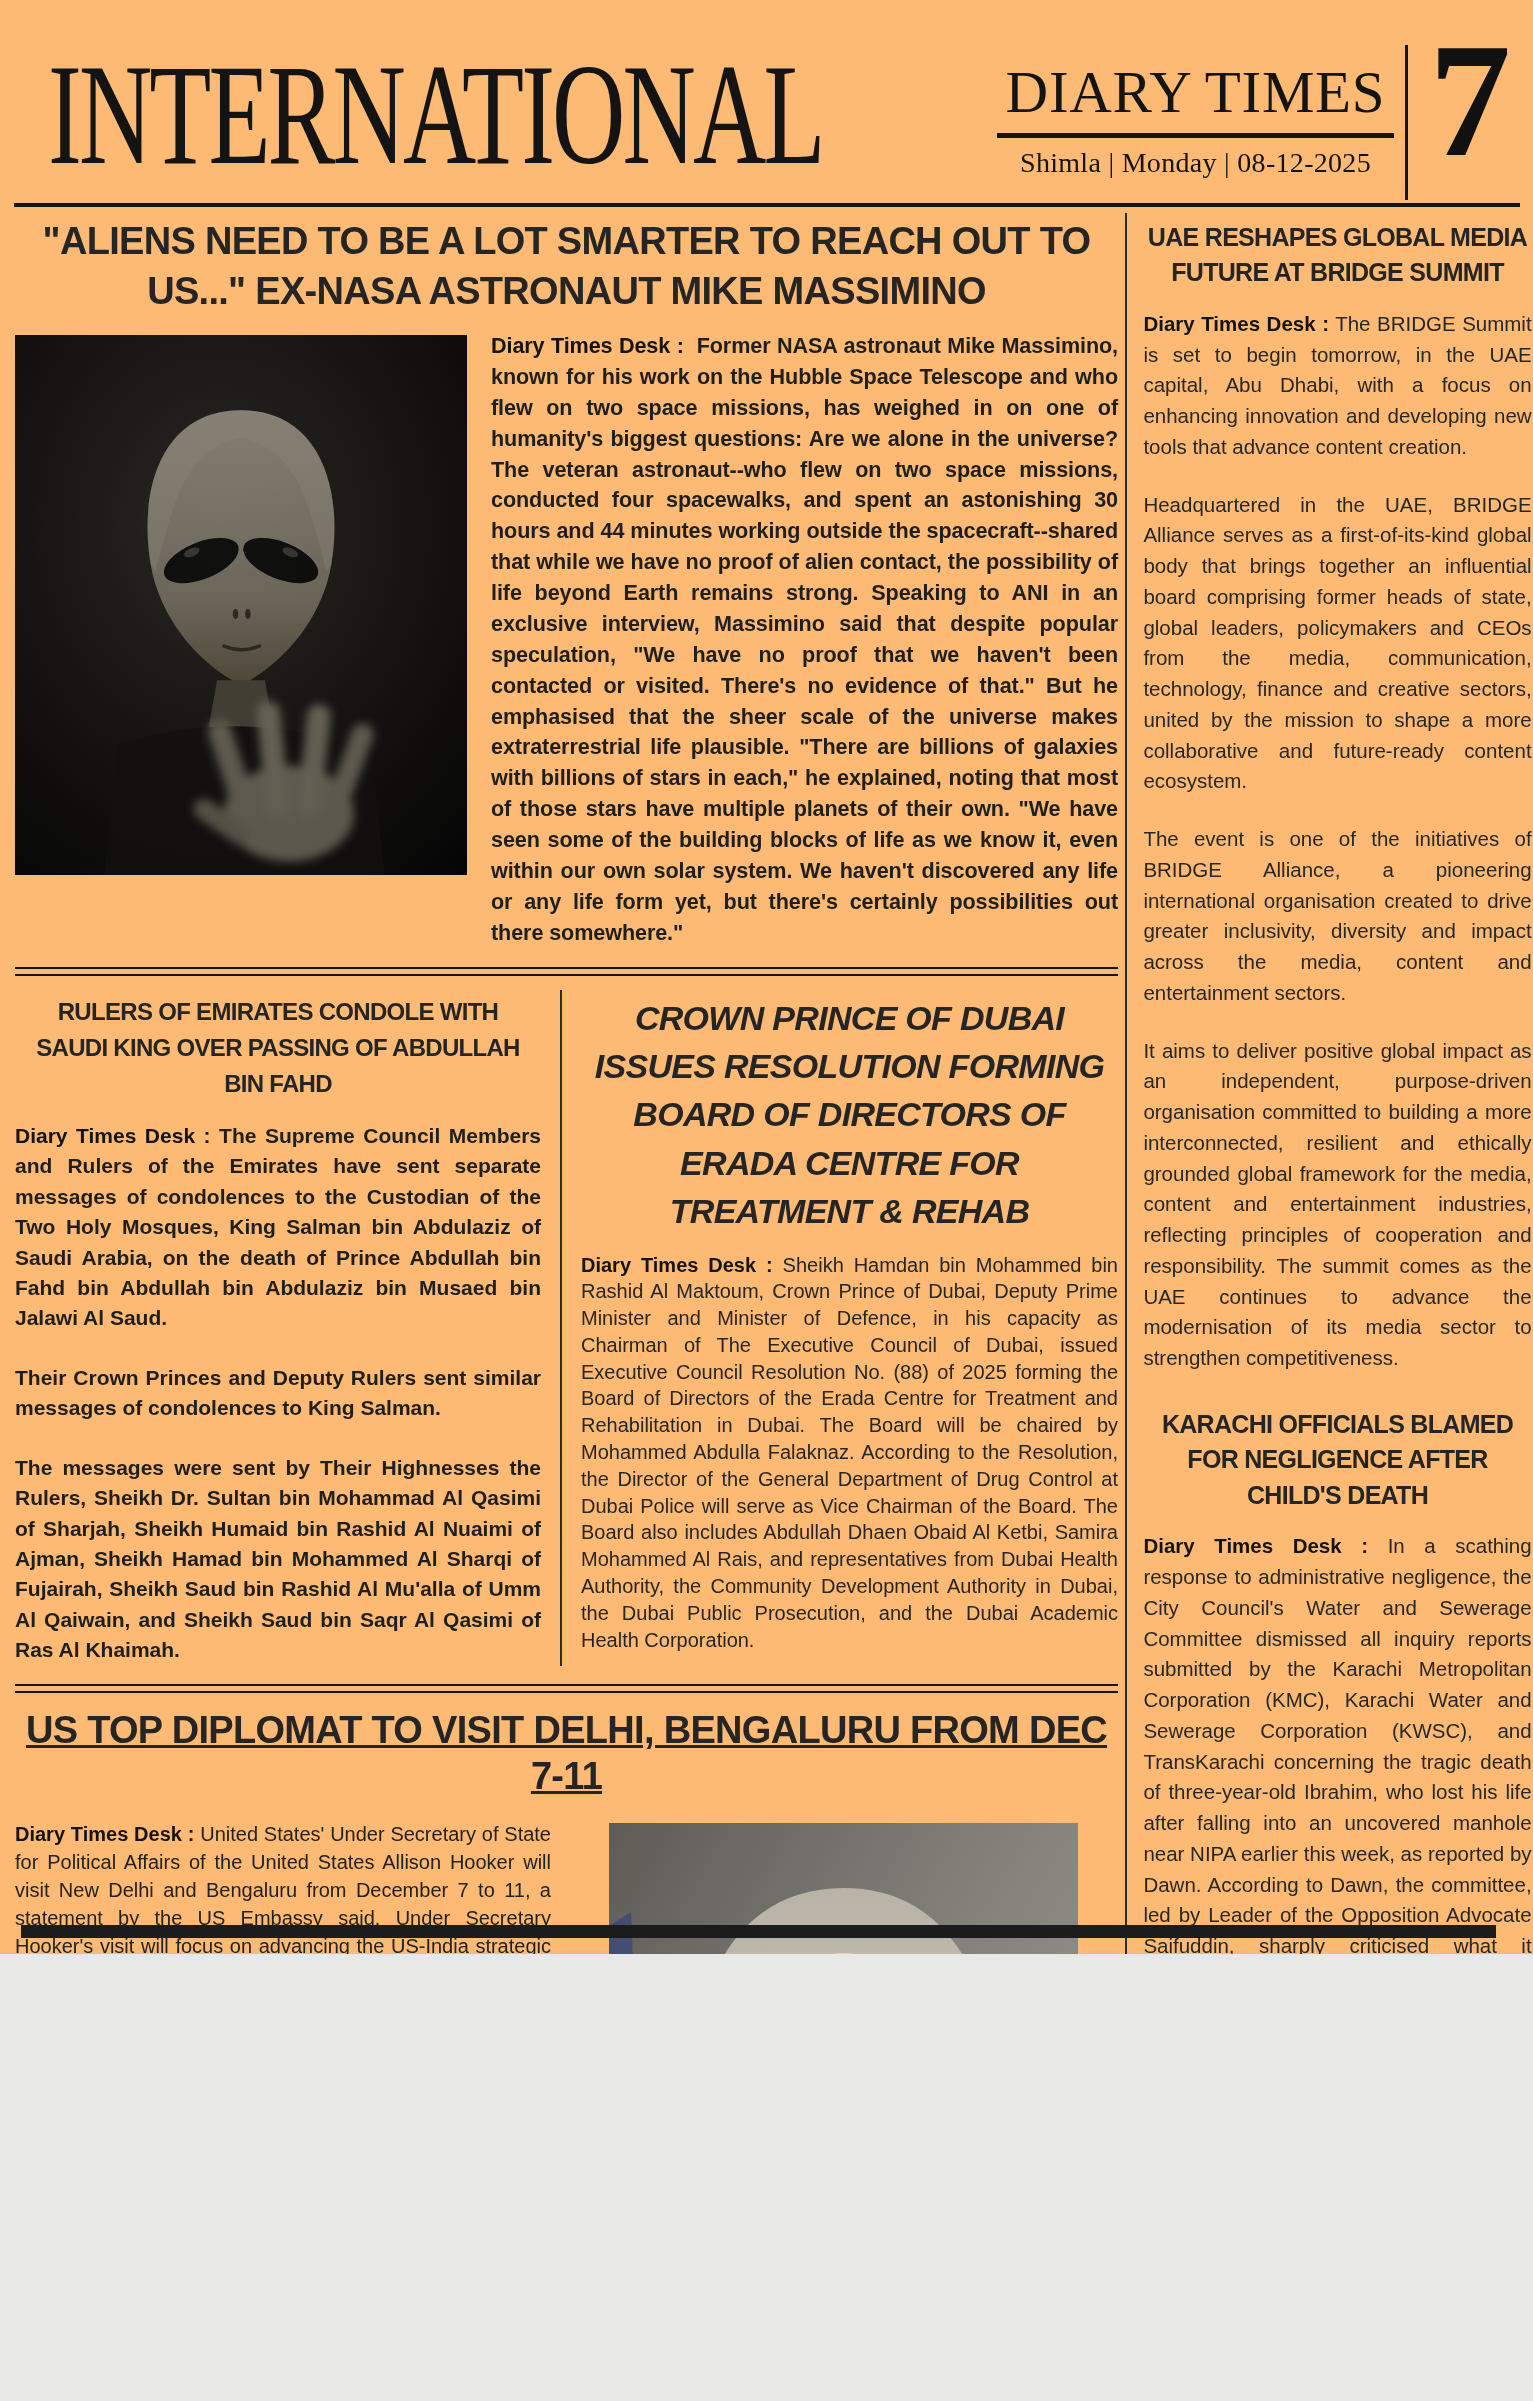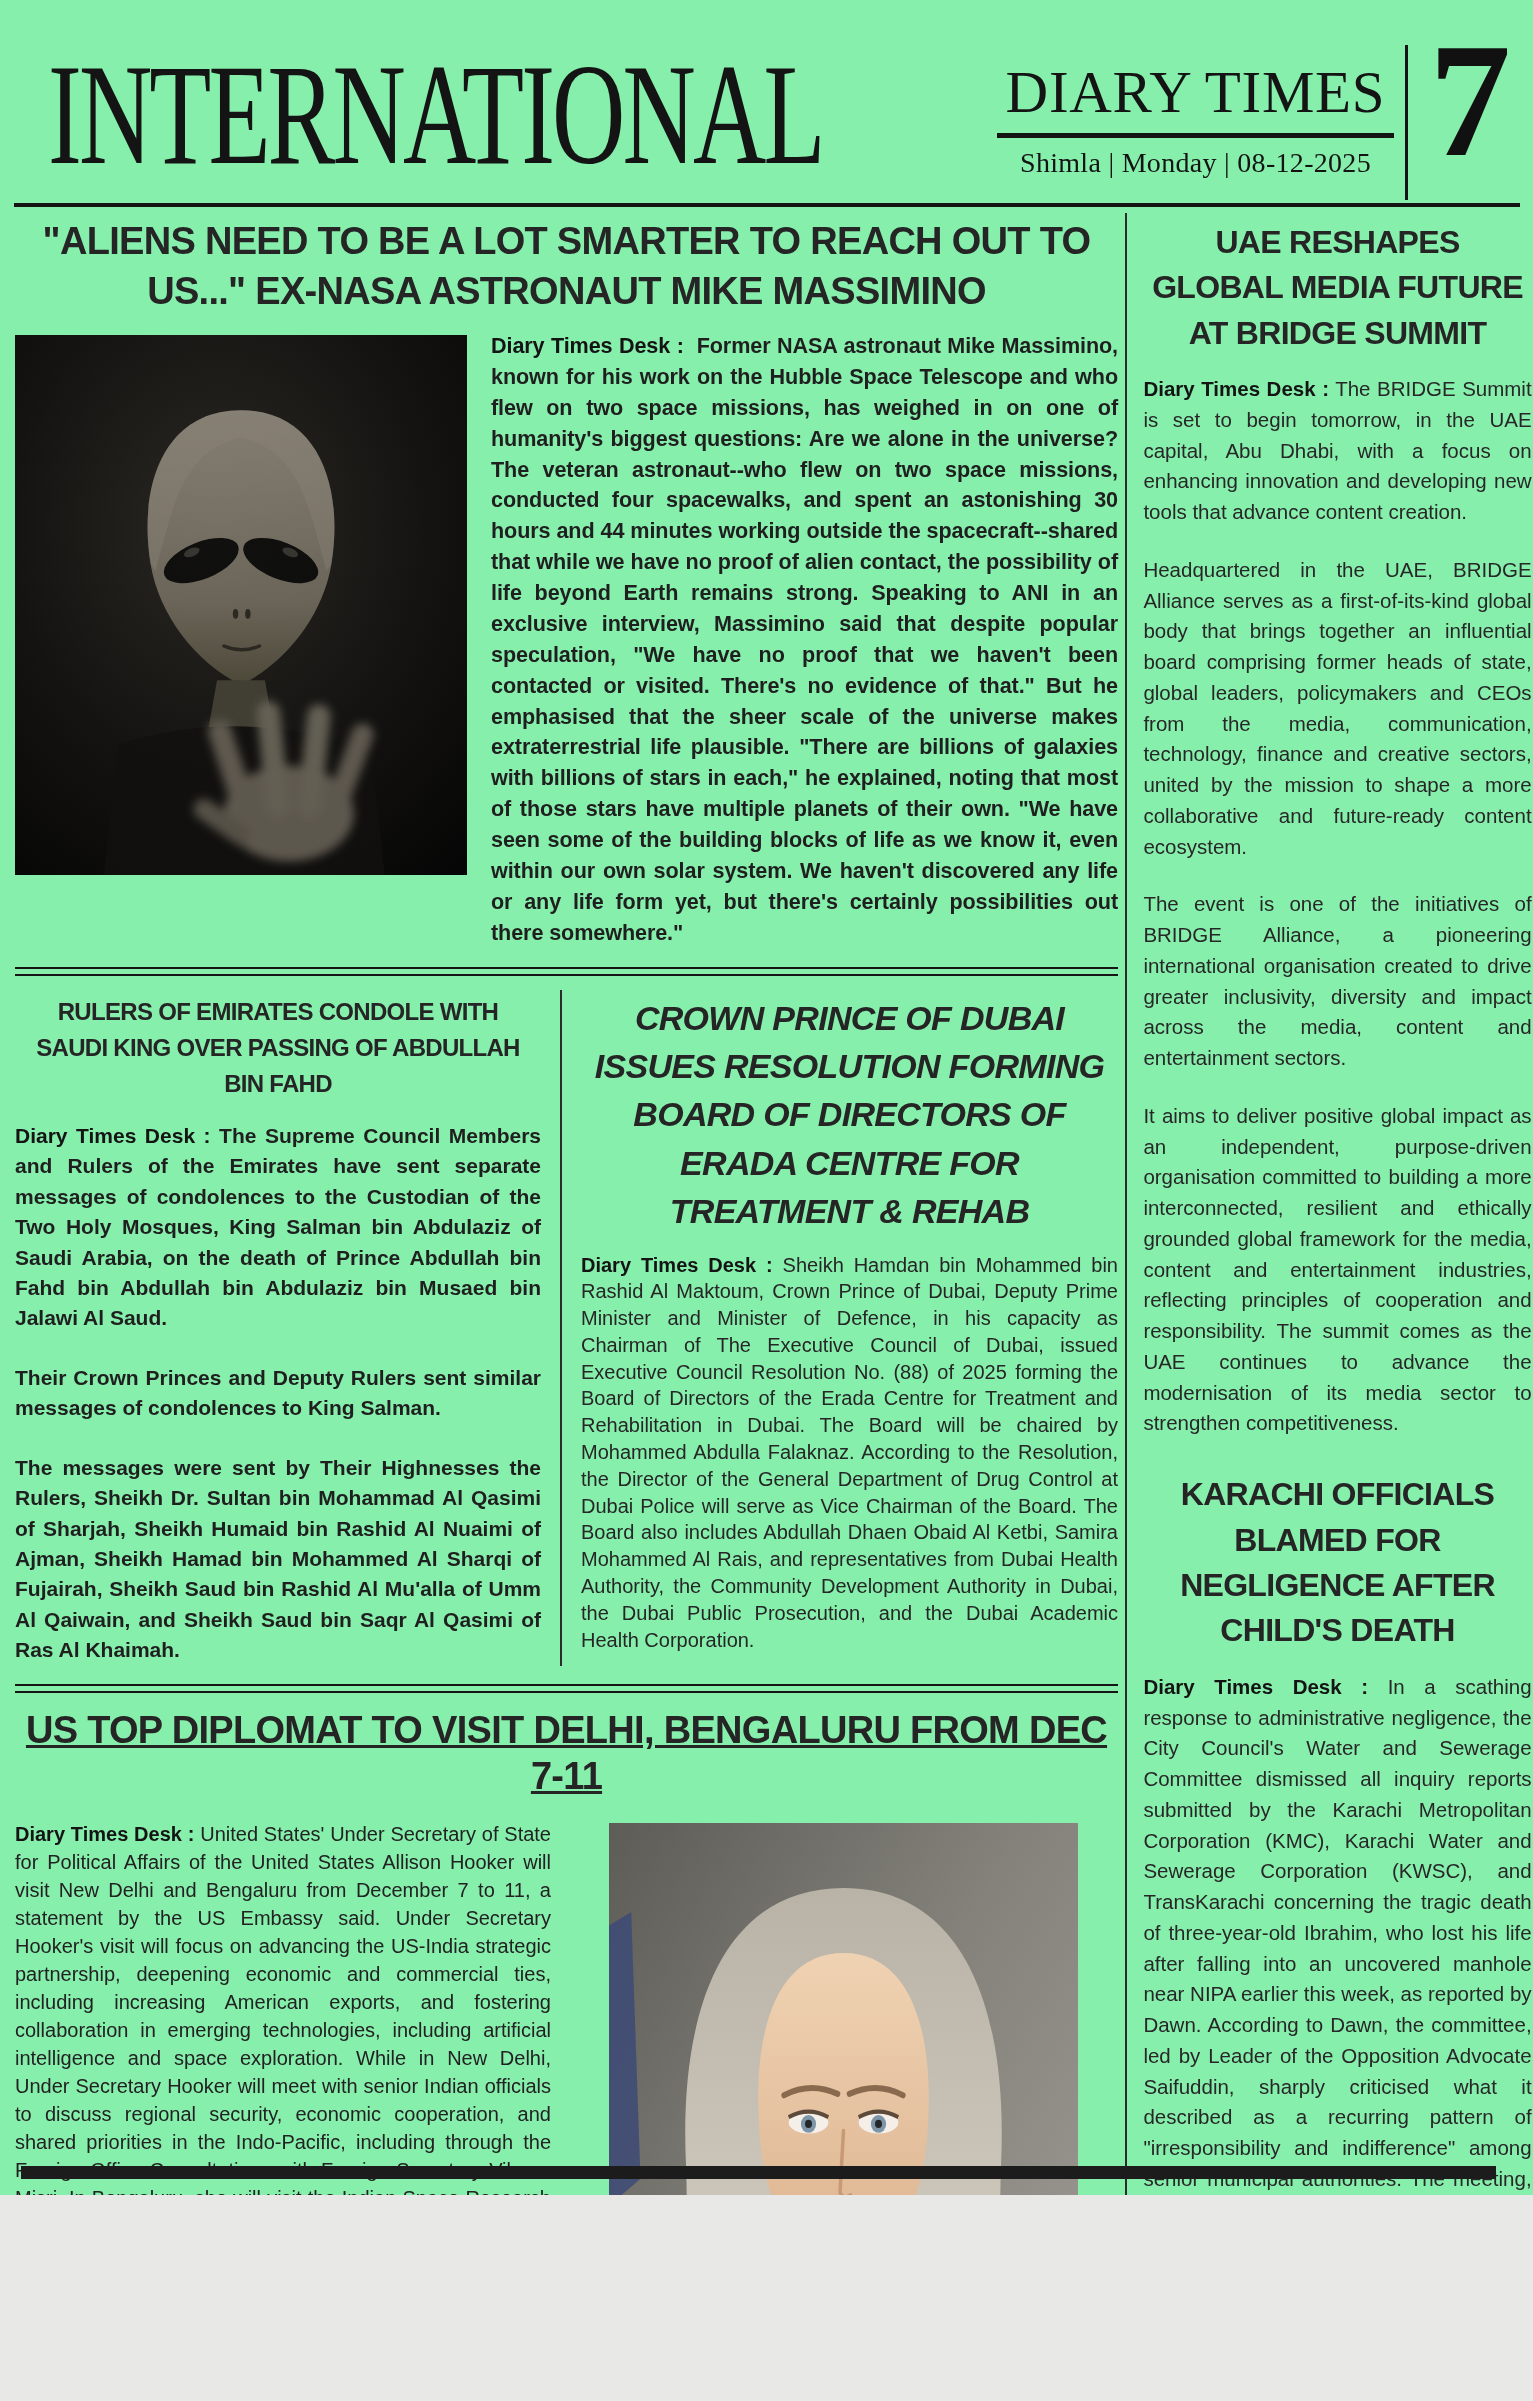--- a/index.html
+++ b/index.html
@@ -1,16 +1,16 @@
 <!DOCTYPE html>
 <html style="font-size:11px"><head>
 <meta charset="utf-8">
 <style>
   html,body{margin:0;padding:0;background:#e8e8e6;}
-  .page{position:relative;width:1533px;height:2195px;background:#86efac;overflow:hidden;
+  .page{position:relative;width:1533px;height:1954px;background:#fdba74;overflow:hidden;
         color:#1d1d1d;font-family:"Liberation Sans",sans-serif;}
 
   
   .section-title{position:absolute;left:48px;top:42px;font-family:"Liberation Serif",serif;
         font-size:145px;line-height:1;letter-spacing:-4.1px;color:#141414;
         transform:scaleX(0.70);transform-origin:left top;white-space:nowrap;}
   .mast-block{position:absolute;left:993px;top:63px;width:405px;text-align:center;
         font-family:"Liberation Serif",serif;color:#141414;}
   .paper-name{font-size:59px;line-height:1;letter-spacing:0.7px;white-space:nowrap;}
   .mast-rule{height:4.8px;background:#141414;margin:11px 4.1px 9px;}
@@ -47,21 +47,21 @@
 
   .art4 .headline{font-size:38px;line-height:1.2;margin:15px 0 20.5px;text-decoration:underline;}
   .dip-row{display:flex;gap:18px;align-items:flex-start;}
   .dip-body{width:536px;flex:none;font-size:20px;line-height:1.4;font-weight:400;
         text-align:justify;color:#222;}
   .photo-woman{flex:1;height:807px;margin-top:2.7px;}
 
   
   .rail{position:absolute;left:1125px;top:213px;width:408px;box-sizing:border-box;
         border-left:2.1px solid #2c2c2c;padding-left:16.4px;padding-right:1.4px;}
-  .rail .headline{font-size:32px;line-height:1.42;margin:6.8px 2.7px 18px;}
+  .rail .headline{font-size:25px;line-height:1.42;margin:6.8px 2.7px 18px;}
   .rail p{font-size:20.5px;line-height:1.5;font-weight:400;text-align:justify;
         color:#272727;margin:0 0 27px;}
   .rail p:last-child{margin-bottom:0;}
   .karachi{margin-top:33px;}
 
   .footer-bar{position:absolute;left:20.5px;bottom:16.4px;width:1475px;height:12.3px;background:#1c1c1c;}
 </style>
 </head>
 <body>
 

